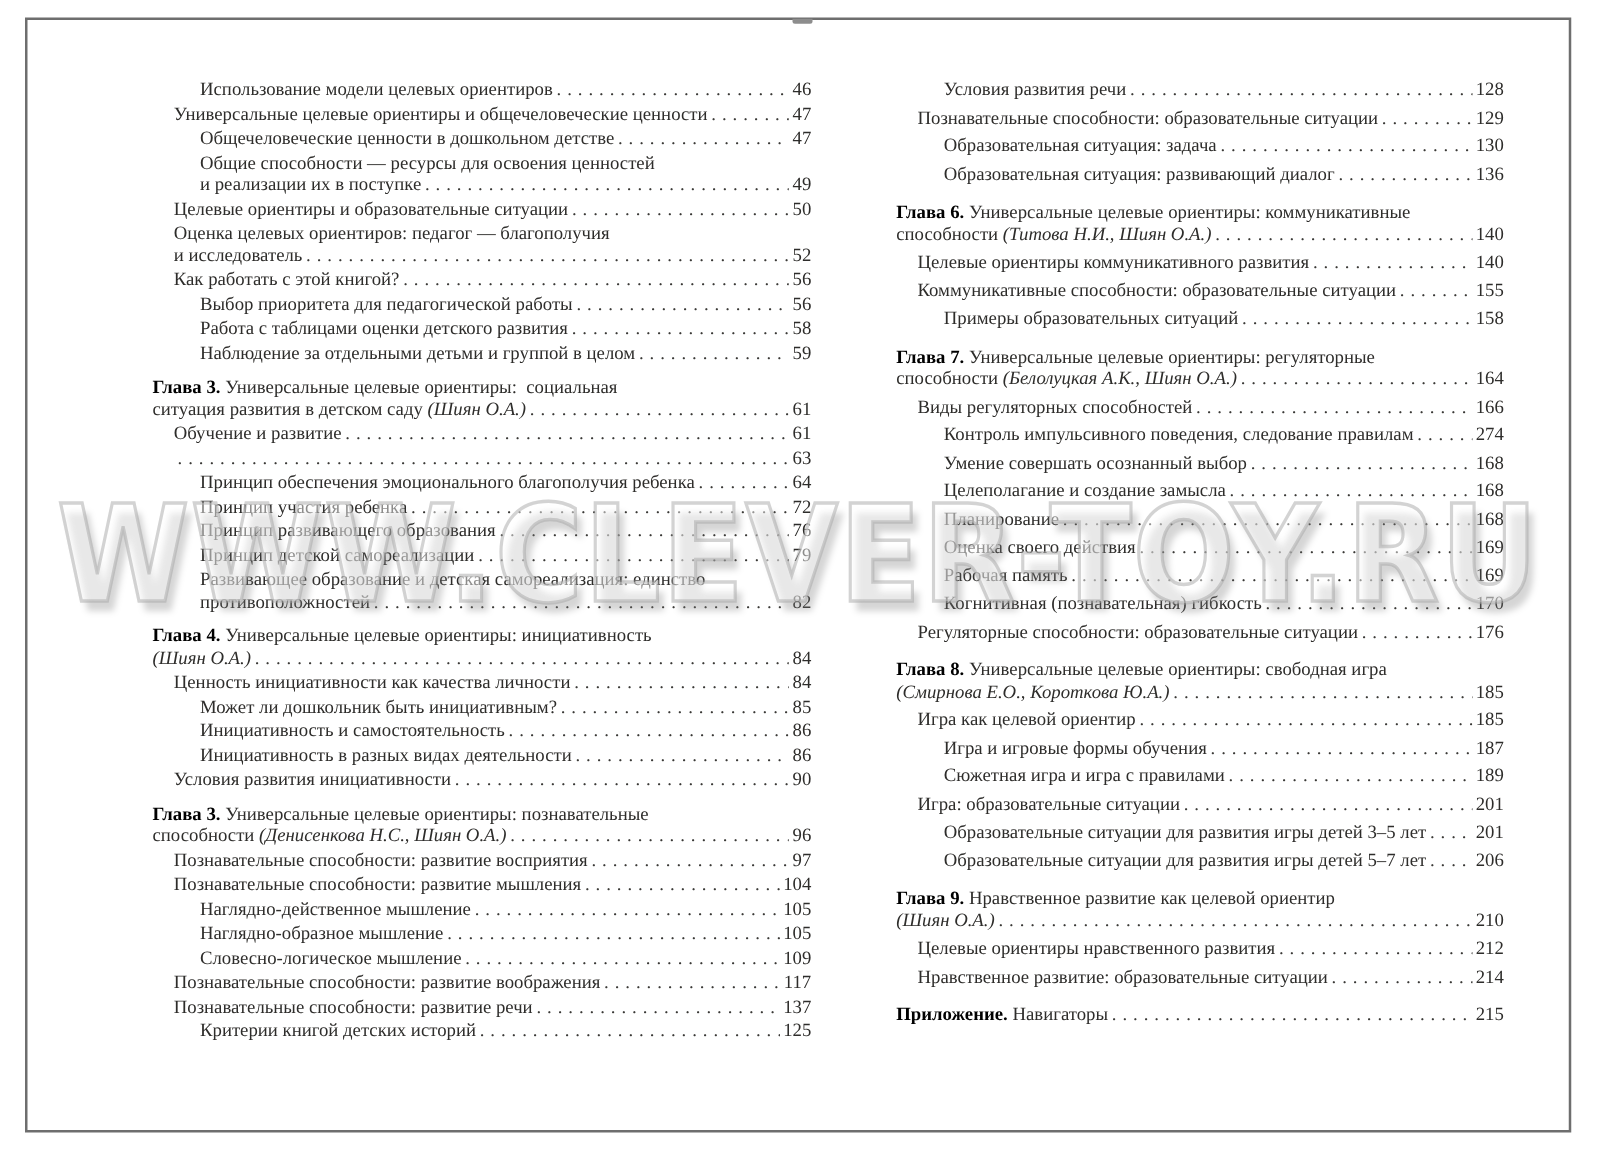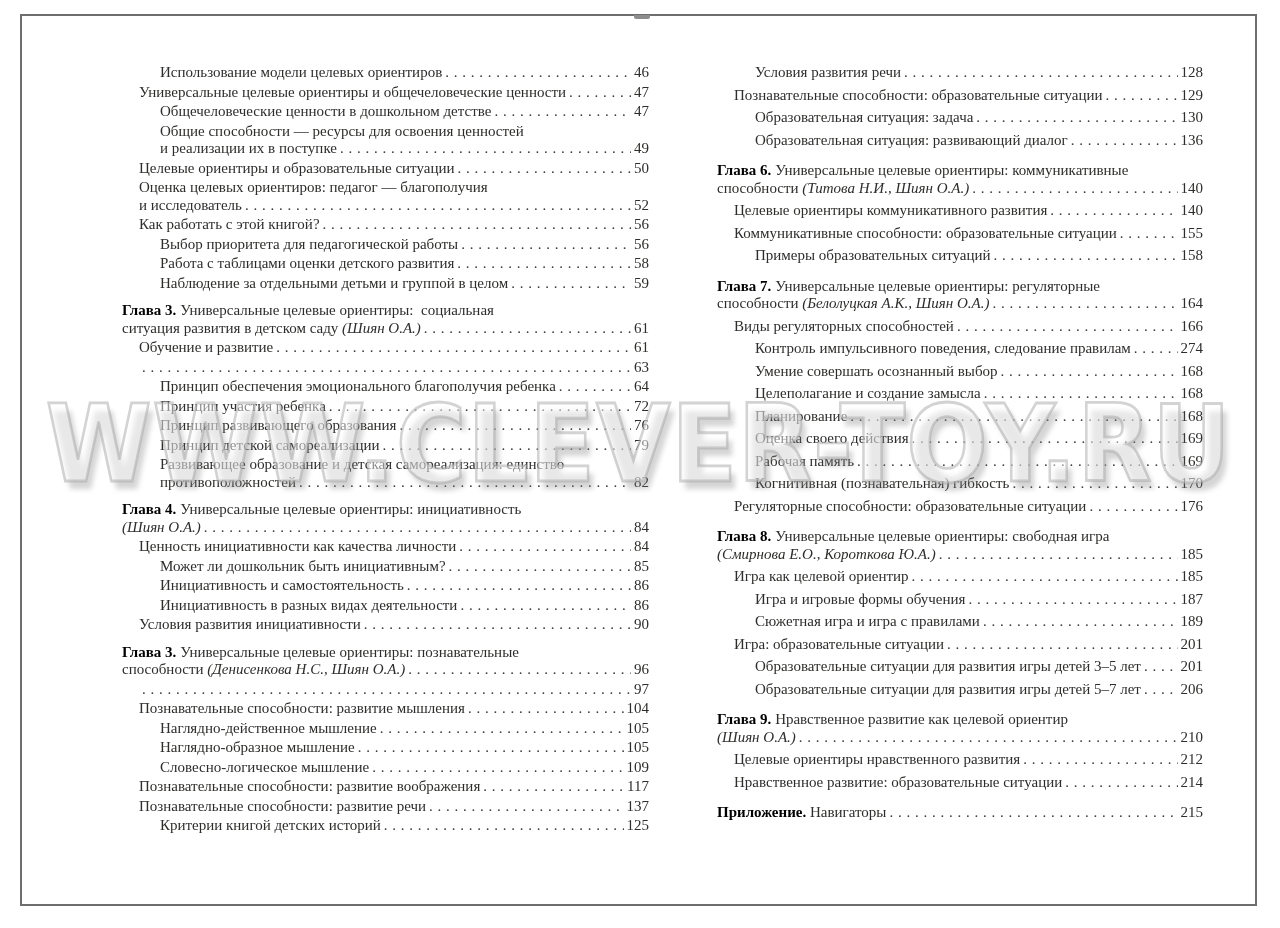--- a/index.html
+++ b/index.html
@@ -283,20 +283,21 @@
         <div class="entry lv1 chapter">
           <div class="line"><span class="txt"><span class="b">Глава 3.</span><span> Универсальные целевые ориентиры: познавательные</span></span></div>
           <div class="line last">
             <span class="txt"><span>способности </span><span class="i">(Денисенкова Н.С., Шиян О.А.)</span></span>
             <span class="dots"></span>
             <span class="pg">96</span>
           </div>
         </div>
         <div class="entry lv2">
           <div class="line last">
+            <span class="txt"><span>Познавательные способности: развитие восприятия</span></span>
             <span class="dots"></span>
             <span class="pg">97</span>
           </div>
         </div>
         <div class="entry lv2">
           <div class="line last">
             <span class="txt"><span>Познавательные способности: развитие мышления</span></span>
             <span class="dots"></span>
             <span class="pg">104</span>
           </div>

